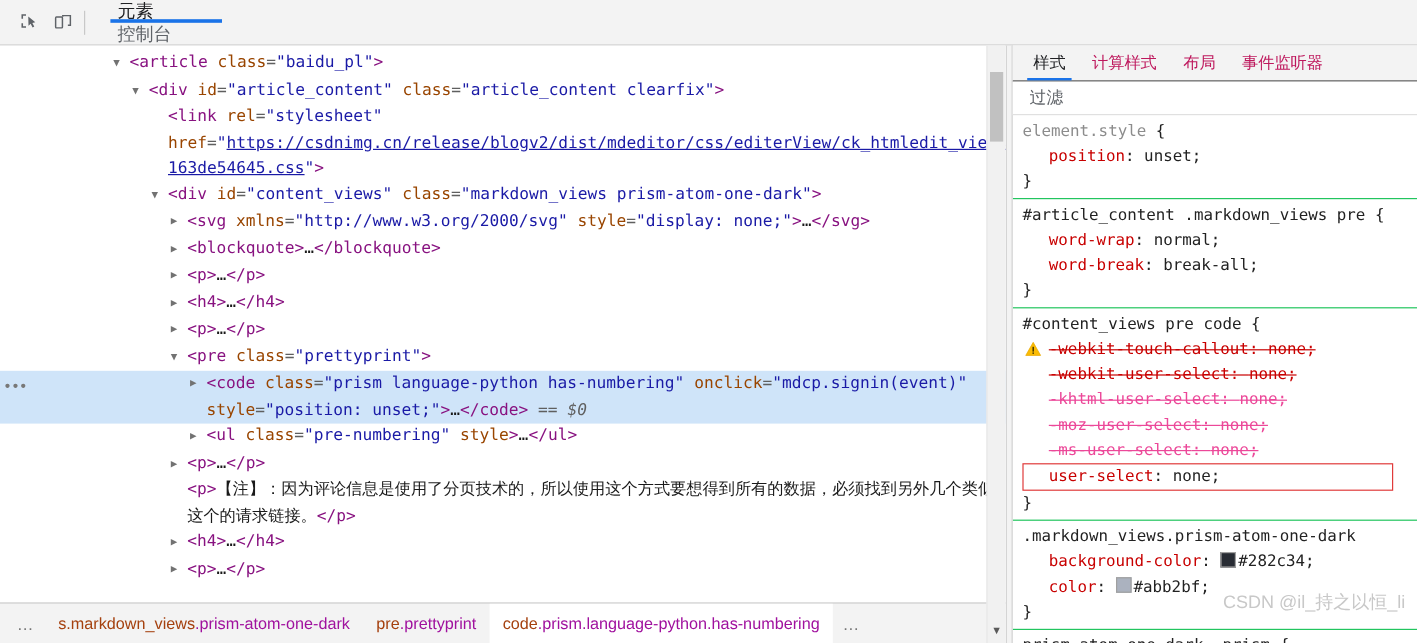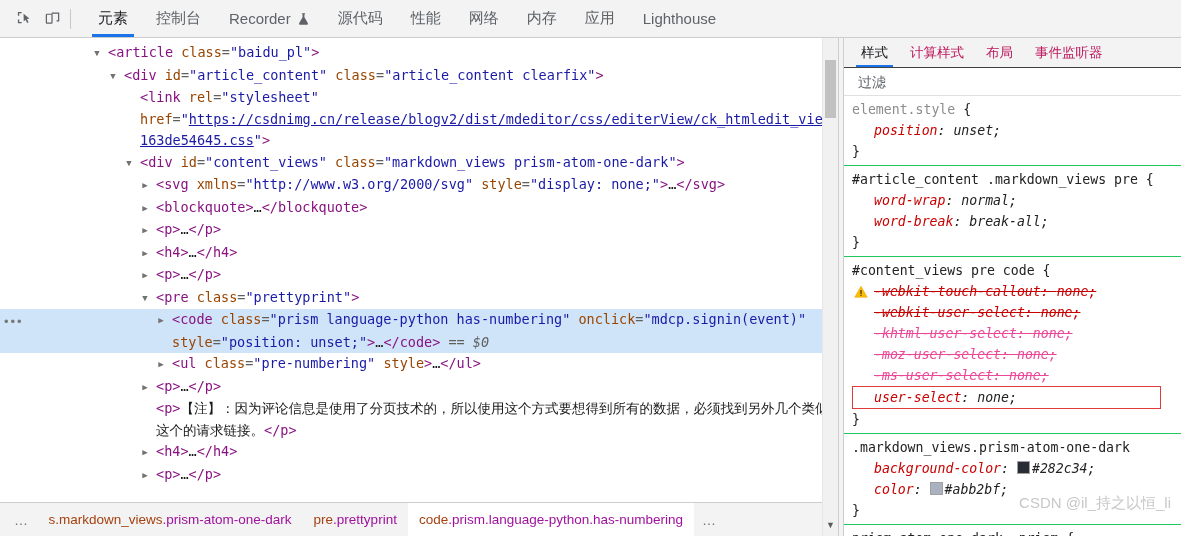--- a/index.html
+++ b/index.html
@@ -37,21 +37,21 @@
     display: flex; align-items: center; justify-content: center;
     cursor: pointer;
   }
   .tb-sep {
     width: 1px; height: 20px;
     background: #c8c8c8;
     align-self: center;
     margin: 0 7px 0 4px;
   }
   .tabs {
-    display: flex; align-items: stretch;
+    display: flex; align-items: stretch; flex-direction: column;
   }
   .tab {
     display: flex; align-items: center;
     padding: 0 14px;
     font-size: 15px;
     color: #5f6368;
     cursor: pointer;
     position: relative;
     white-space: nowrap;
   }
@@ -261,21 +261,20 @@
     padding: 3px 0 3px 8px;
     position: relative;
     white-space: nowrap;
   }
   .rule .sel-text { color: #222222; }
   .rule .sel-gray { color: #8c8c8c; }
   .decl {
     padding-left: 22px;
     white-space: nowrap;
     position: relative;
-    font-style: italic;
   }
   .prop { color: #c80000; }
   .pval { color: #222222; }
   .brace { color: #222222; }
   .decl.strike-red .prop,
   .decl.strike-red .pval {
     color: #c80000;
     text-decoration: line-through;
   }
   .decl.strike-gray .prop,

